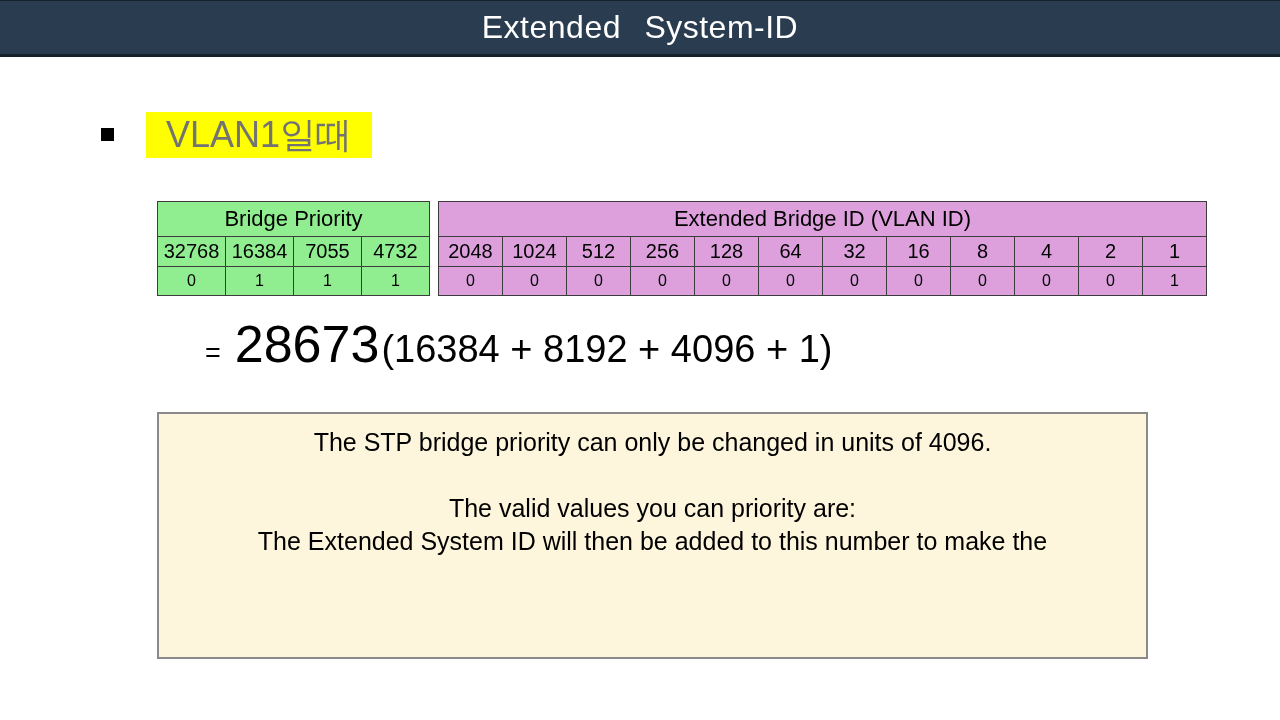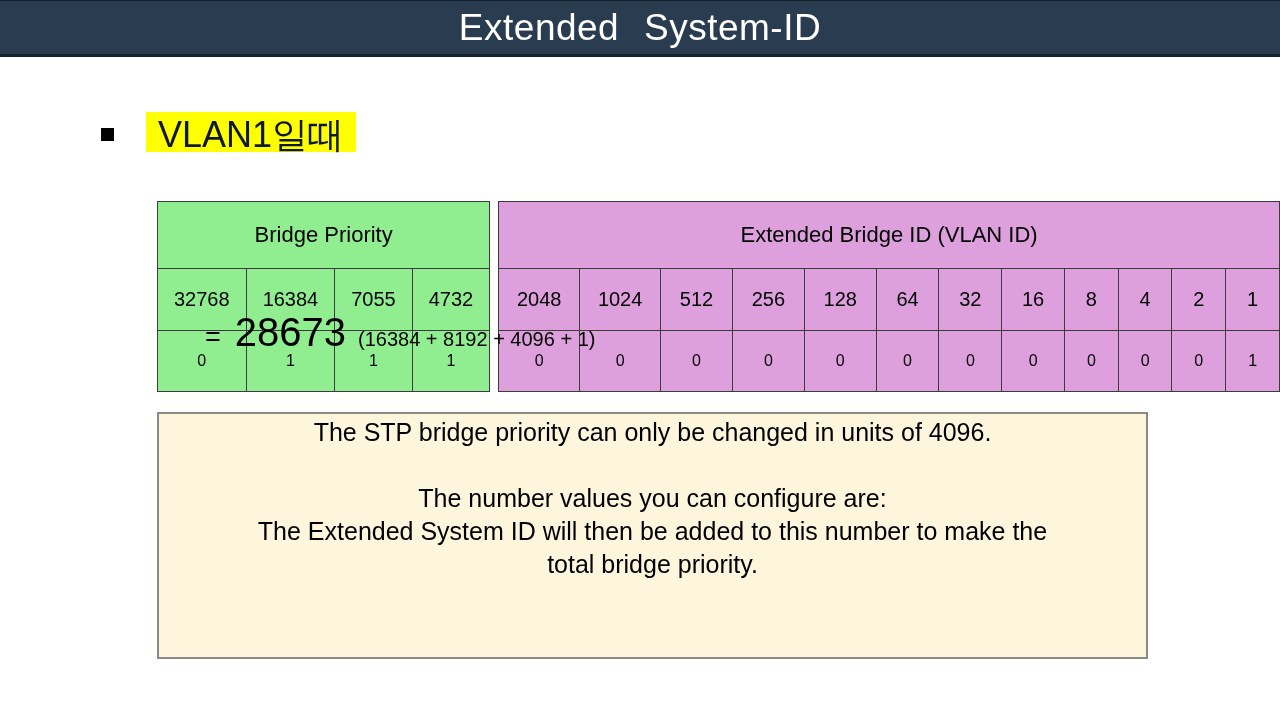--- a/index.html
+++ b/index.html
@@ -20,84 +20,84 @@
     position: absolute; left: 0; top: 0;
     width: 1280px; height: 57px;
     background: var(--header-bg, #2a3c50);
     border-top: 1px solid var(--header-border, #15212d);
     border-bottom: 3px solid var(--header-border, #15212d);
     box-sizing: border-box;
     display: flex; align-items: center; justify-content: center;
   }
   .title-bar .title-text {
     color: var(--title-color, #ffffff);
-    font-size: 37px;
+    font-size: 32px;
     letter-spacing: 0.5px;
     word-spacing: 14px;
     line-height: 53px;
   }
 
   
   .bullet-marker {
     position: absolute; left: 101px; top: 128px;
     width: 13px; height: 13px;
     background: #000000;
   }
   .bullet-label {
     position: absolute; left: 146px; top: 112px;
-    height: 40px;
+    height: 46px;
     background: var(--highlight, #ffff00);
-    color: #0f172a;
+    color: #737373;
     font-size: 36px;
     line-height: 46px;
-    padding: 0 12px;
+    padding: 0 20px;
     white-space: nowrap;
   }
 
   
   .tables-row {
     position: absolute; left: 157px; top: 201px;
     display: flex; gap: 8px;
   }
   table.bit-table {
     border-collapse: collapse;
     table-layout: fixed;
   }
   table.bit-table td {
     border: 1px solid var(--table-border, #3c3c3c);
     text-align: center;
     color: #000000;
-    padding: 16px;
+    padding: 0;
     overflow: hidden;
   }
   table.bit-table td.tbl-header { height: 34px; font-size: 22px; }
   table.bit-table td.weight-cell { height: 29px; font-size: 20px; }
   table.bit-table td.bit-cell    { height: 28px; font-size: 16px; }
   table.theme-green  td { background: var(--green, #90ee90); width: 67px; }
   table.theme-purple td { background: var(--purple, #dda0dd); width: 63px; }
 
   
   .equation {
     position: absolute; left: 205px; top: 300px;
     display: flex; align-items: baseline;
     color: #000000;
     white-space: nowrap;
   }
   .eq-equals    { font-size: 27px; margin-right: 14px; }
-  .eq-result    { font-size: 40px; margin-right: 12px; }
-  .eq-breakdown { font-size: 20px; margin-top: 28px; }
+  .eq-result    { font-size: 52px; margin-right: 2px; }
+  .eq-breakdown { font-size: 38px; margin-top: 28px; }
 
   
   .note-box {
     position: absolute; left: 157px; top: 412px;
     width: 991px; height: 247px;
     box-sizing: border-box;
     background: var(--note-bg, #fdf5dc);
     border: 2px solid var(--note-border, #8a8a8a);
-    padding-top: 2px;
+    padding-top: 12px;
     text-align: center;
     color: #000000;
   }
   .note-line {
     font-size: 25px;
     line-height: 33px;
     min-height: 33px;
     white-space: nowrap;
   }
 </style>
@@ -176,18 +176,17 @@
 
   <div class="equation">
     <span class="eq-equals">=</span>
     <span class="eq-result">28673</span>
     <span class="eq-breakdown">(16384 + 8192 + 4096 + 1)</span>
   </div>
 
   <div class="note-box">
       <div class="note-line">The STP bridge priority can only be changed in units of 4096.</div>
       <div class="note-line"></div>
-      <div class="note-line">The number values you can configure are:</div>
+      <div class="note-line">The valid values you can priority are:</div>
       <div class="note-line">The Extended System ID will then be added to this number to make the</div>
-      <div class="note-line">total bridge priority.</div>
     </div>
 
 </div>
 
 </body></html>

